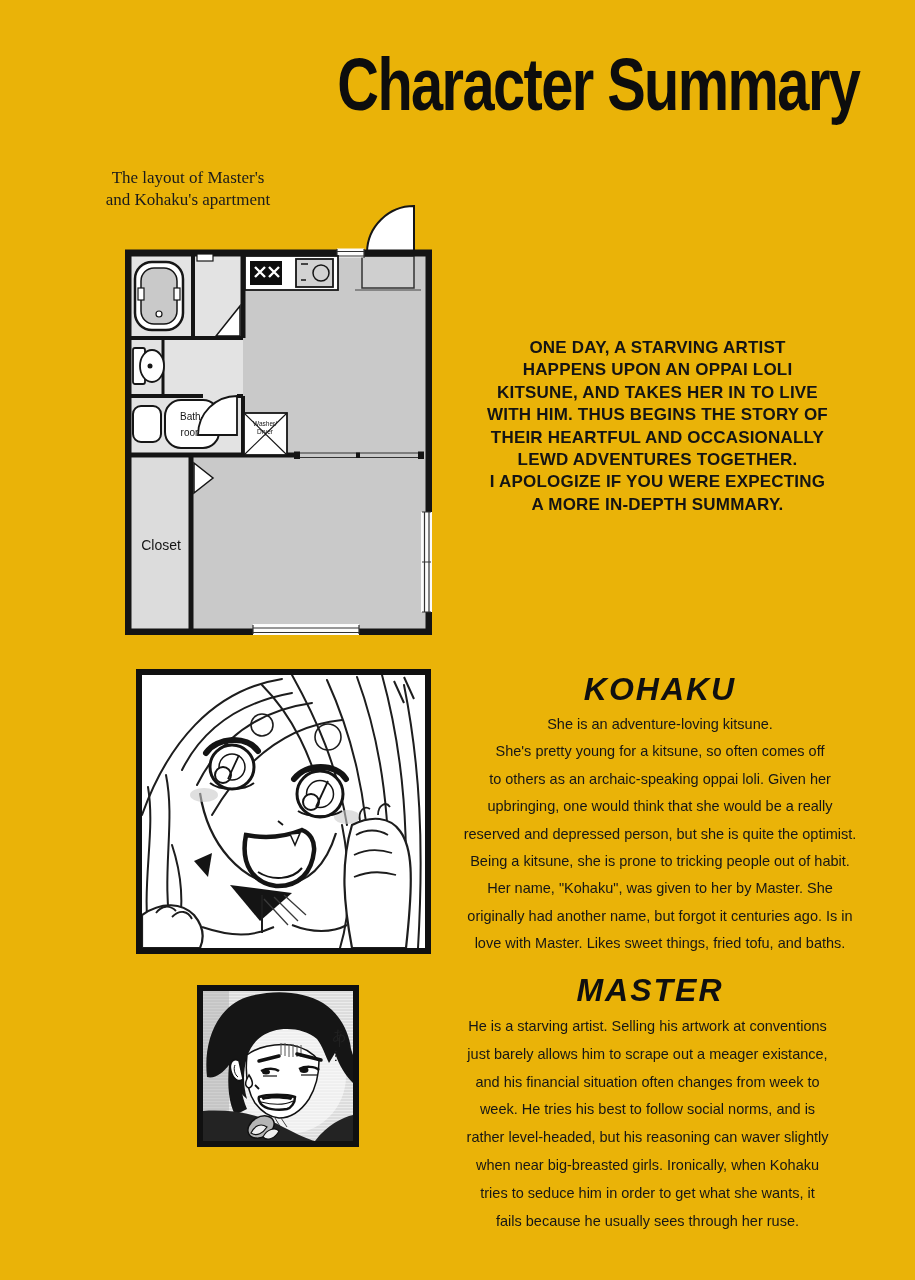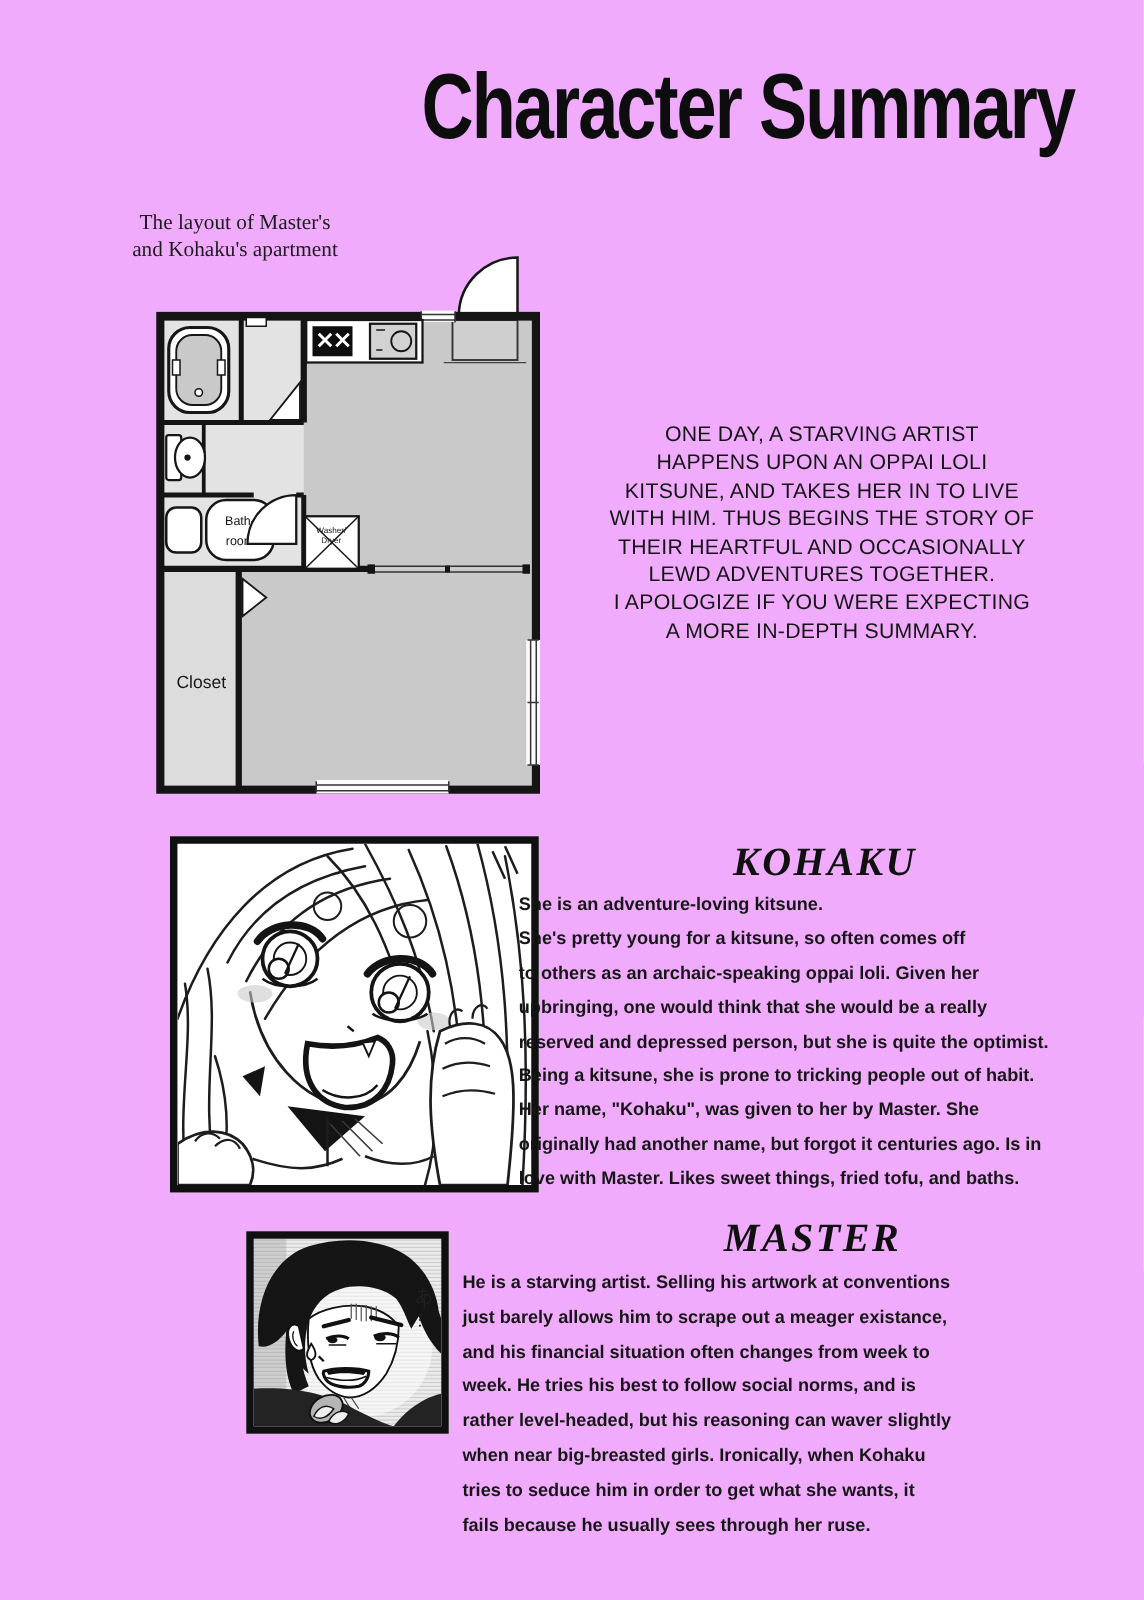--- a/index.html
+++ b/index.html
@@ -1,52 +1,52 @@
 <!DOCTYPE html>
 <html><head>
 <meta charset="utf-8">
 <style>
   html,body{margin:0;padding:0;background:#e8e8e8;}
   .page{
     position:relative;width:915px;height:1280px;margin:0 auto;
-    background:#f0abfc;color:#161616;overflow:hidden;
+    background:#eab308;color:#161616;overflow:hidden;
     font-family:"Liberation Sans",sans-serif;
   }
   .abs{position:absolute;}
   .page-title{
     top:46px;right:56px;font-size:74px;font-weight:bold;line-height:1.05;
     letter-spacing:-2px;transform:scaleX(0.78);transform-origin:right top;
     color:#0d0d0d;white-space:nowrap;
   }
   .apt-caption{
     left:78px;top:167px;width:220px;text-align:center;
     font-size:17px;line-height:22px;white-space:pre;color:#1b1b1b;font-family:Liberation Serif, serif;
   }
   .apt-size{
     left:78px;top:212px;width:220px;text-align:center;
     font-size:18px;letter-spacing:7px;color:#1b1b1b;margin-top:44px;
   }
   .floorplan{left:125px;top:200px;}
   .floorplan text{font-family:"Liberation Sans",sans-serif;fill:#161616;}
   .intro{
     left:450px;top:337px;width:415px;text-align:center;
-    font-size:17px;font-weight:400;line-height:22.4px;letter-spacing:.2px;
+    font-size:17px;font-weight:700;line-height:22.4px;letter-spacing:.2px;
     white-space:pre;color:#141414;
   }
   .portrait-frame{border:6px solid #101010;background:#fff;overflow:hidden;}
   .kohaku-frame{left:136px;top:669px;width:283px;height:273px;}
   .master-frame{left:197px;top:985px;width:150px;height:150px;}
   .char-name{
     text-align:center;font-style:italic;font-weight:700;font-size:32px;
-    letter-spacing:2px;color:#101010;white-space:nowrap;font-family:Liberation Serif, serif;
+    letter-spacing:2px;color:#101010;white-space:nowrap;
   }
   .kohaku-name{left:430px;top:671px;width:460px;}
   .master-name{left:380px;top:972px;width:540px;}
   .char-desc{
-    font-size:14.5px;color:#161616;white-space:pre;font-weight:bold;
+    text-align:center;font-size:14.5px;color:#161616;white-space:pre;
   }
   .kohaku-desc{left:415px;top:711px;width:490px;line-height:27.4px;}
   .master-desc{left:370px;top:1013px;width:555px;line-height:27.8px;}
   .jp-note{
     position:absolute;right:4px;top:28px;writing-mode:vertical-rl;
     font-size:14px;color:#222;letter-spacing:2px;
   }
 </style>
 </head>
 <body>

